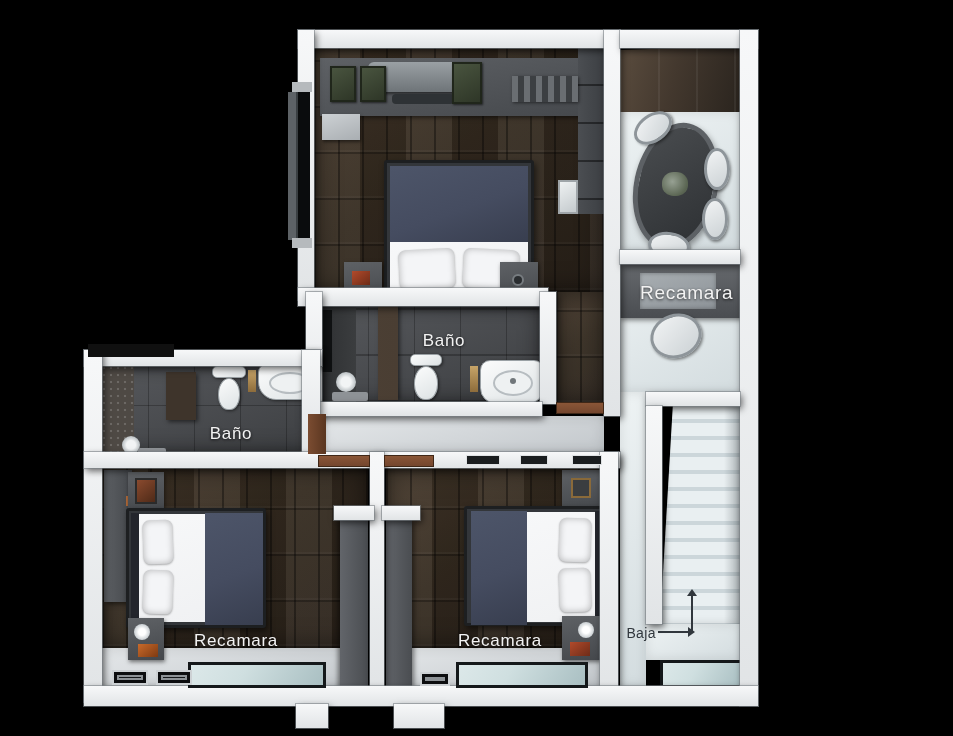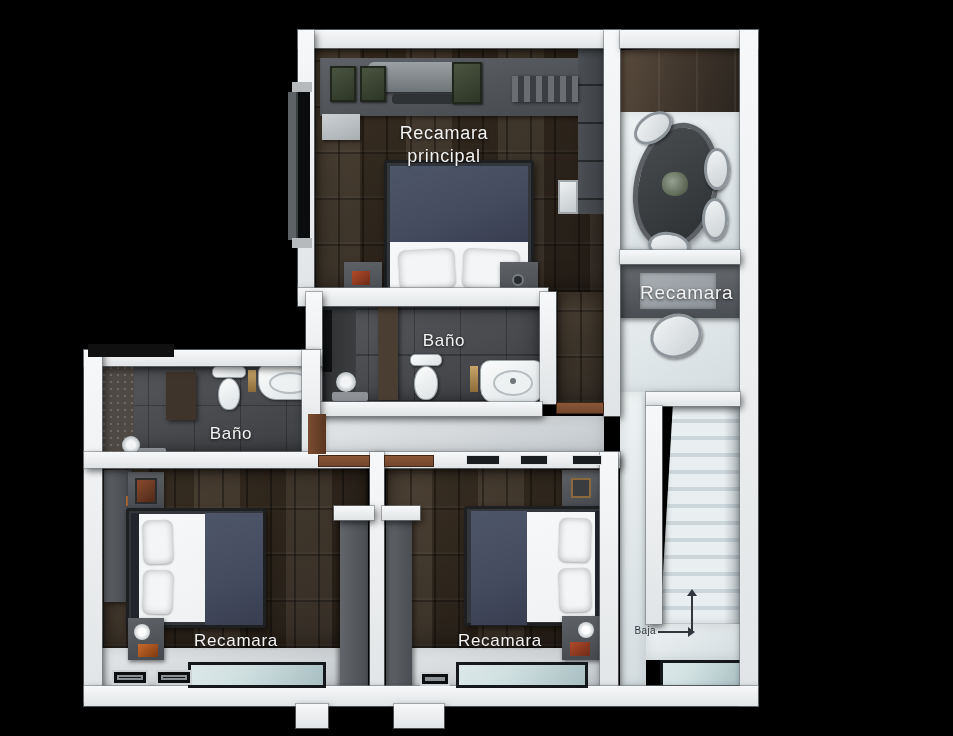--- a/index.html
+++ b/index.html
@@ -215,28 +215,27 @@
   <div style="left:308px;top:414px;width:18px;height:40px;background:linear-gradient(90deg,#7b4c31,#5a3620);"></div>
   <div class="vent" style="left:466px;top:455px;width:34px;height:10px;"></div>
   <div class="vent" style="left:520px;top:455px;width:28px;height:10px;"></div>
   <div class="vent" style="left:572px;top:455px;width:30px;height:10px;"></div>
   <div class="glass" style="left:188px;top:662px;width:138px;height:26px;"></div>
   <div class="glass" style="left:456px;top:662px;width:132px;height:26px;"></div>
   <div class="register" style="left:112px;top:670px;width:36px;height:15px;"></div>
   <div class="register" style="left:156px;top:670px;width:36px;height:15px;"></div>
   <div class="register" style="left:420px;top:672px;width:30px;height:14px;"></div>
 
-  <div class="room-label" style="left:384px;top:122px;width:120px;font-size:18px;">Recamara principal</div>
   <div class="room-label" style="left:402px;top:330px;width:84px;font-size:17px;">Baño</div>
   <div class="room-label" style="left:640px;top:281px;width:76px;font-size:19px;">Recamara</div>
   <div class="room-label" style="left:189px;top:423px;width:84px;font-size:17px;">Baño</div>
   <div class="room-label" style="left:178px;top:630px;width:116px;font-size:17px;">Recamara</div>
   <div class="room-label" style="left:442px;top:630px;width:116px;font-size:17px;">Recamara</div>
 
-  <div class="room-label dark-label" style="left:612px;top:625px;width:44px;font-size:10px;text-align:right;">Baja</div>
+  <div class="room-label dark-label" style="left:612px;top:625px;width:44px;font-size:14px;text-align:right;">Baja</div>
   <div class="arrow-line" style="left:658px;top:631px;width:30px;height:2px;"></div>
   <div style="left:688px;top:627px;width:0;height:0;
        border-left:7px solid var(--label_dark,#31373d);border-top:5px solid transparent;border-bottom:5px solid transparent;"></div>
   <div class="arrow-line" style="left:691px;top:596px;width:2px;height:36px;"></div>
   <div style="left:687px;top:589px;width:0;height:0;
        border-bottom:7px solid var(--label_dark,#31373d);border-left:5px solid transparent;border-right:5px solid transparent;"></div>
 
 </div>
 
 </body></html>

